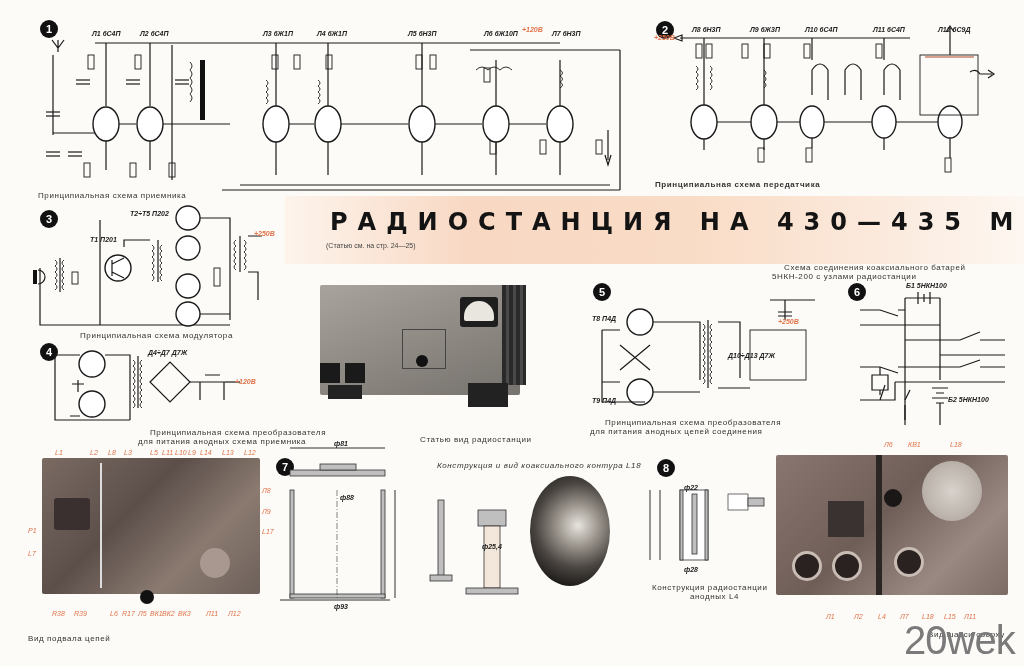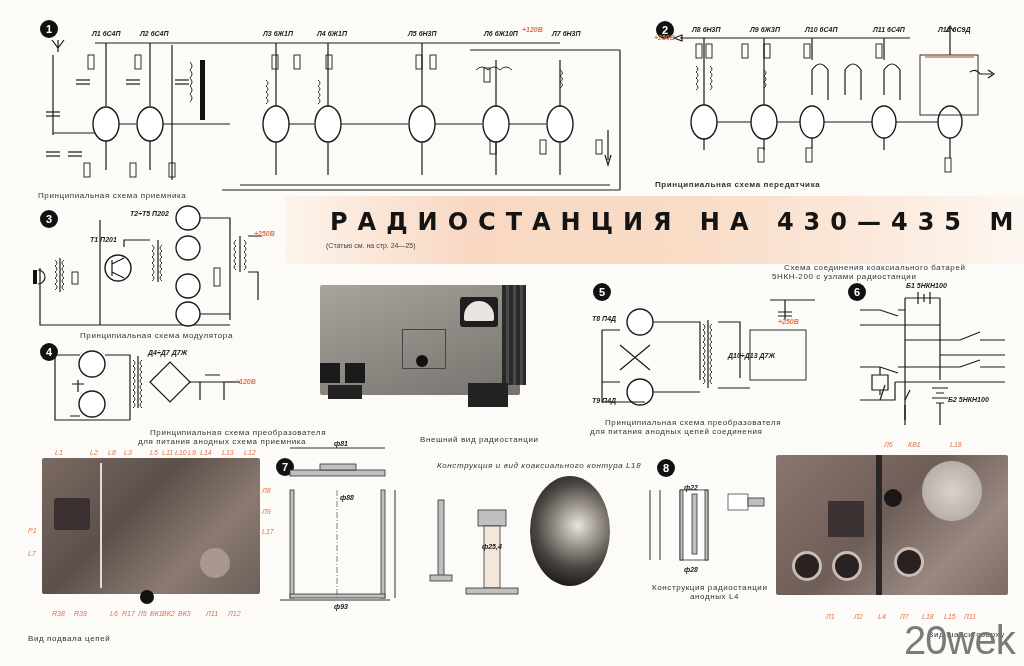--- a/index.html
+++ b/index.html
@@ -207,21 +207,21 @@
     <div class="abs" style="left:4px;top:4px;width:30px;height:20px;background:#e8e6df;border-radius:15px 15px 2px 2px;"></div>
   </div>
   <div class="abs" style="left:182px;top:0;width:24px;height:100px;background:repeating-linear-gradient(90deg,#2a2a2a 0 4px,#4a4a4a 4px 7px);"></div>
   <div class="abs" style="left:82px;top:44px;width:42px;height:38px;border:1px solid #444;"></div>
   <div class="abs" style="left:96px;top:70px;width:12px;height:12px;background:#111;border-radius:50%;"></div>
   <div class="abs" style="left:0;top:78px;width:20px;height:20px;background:#1a1a1a;"></div>
   <div class="abs" style="left:25px;top:78px;width:20px;height:20px;background:#1a1a1a;"></div>
   <div class="abs" style="left:8px;top:100px;width:34px;height:14px;background:#222;"></div>
   <div class="abs" style="left:148px;top:98px;width:40px;height:24px;background:#222;"></div>
 </div>
-<div class="cap" style="left:420px;top:435px;">Внешний вид радиостанции</div>
+<div class="cap" style="left:420px;top:435px;">Статью вид радиостанции</div>
 
 <div class="badge" style="left:593px;top:283px;">5</div>
 <svg style="left:590px;top:300px;" width="200" height="110">
   <circle cx="50" cy="22" r="13" class="tube"></circle>
   <circle cx="50" cy="92" r="13" class="tube"></circle>
   <path class="w" d="M12 30 L12 102 L55 102 M12 30 L30 30 M12 82 L30 82"></path>
   <path class="w" d="M30 45 L60 70 M30 70 L60 45"></path>
   <path class="w" d="M63 22 L110 22 L110 80 M63 92 L110 92"></path>
   <path class="wt" d="M113 24 q4 3 0 6 q4 3 0 6 q4 3 0 6 q4 3 0 6 q4 3 0 6 q4 3 0 6 q4 3 0 6 q4 3 0 6 q4 3 0 6 q4 3 0 6"></path>
   <line x1="118" y1="20" x2="118" y2="88" class="w"></line>

